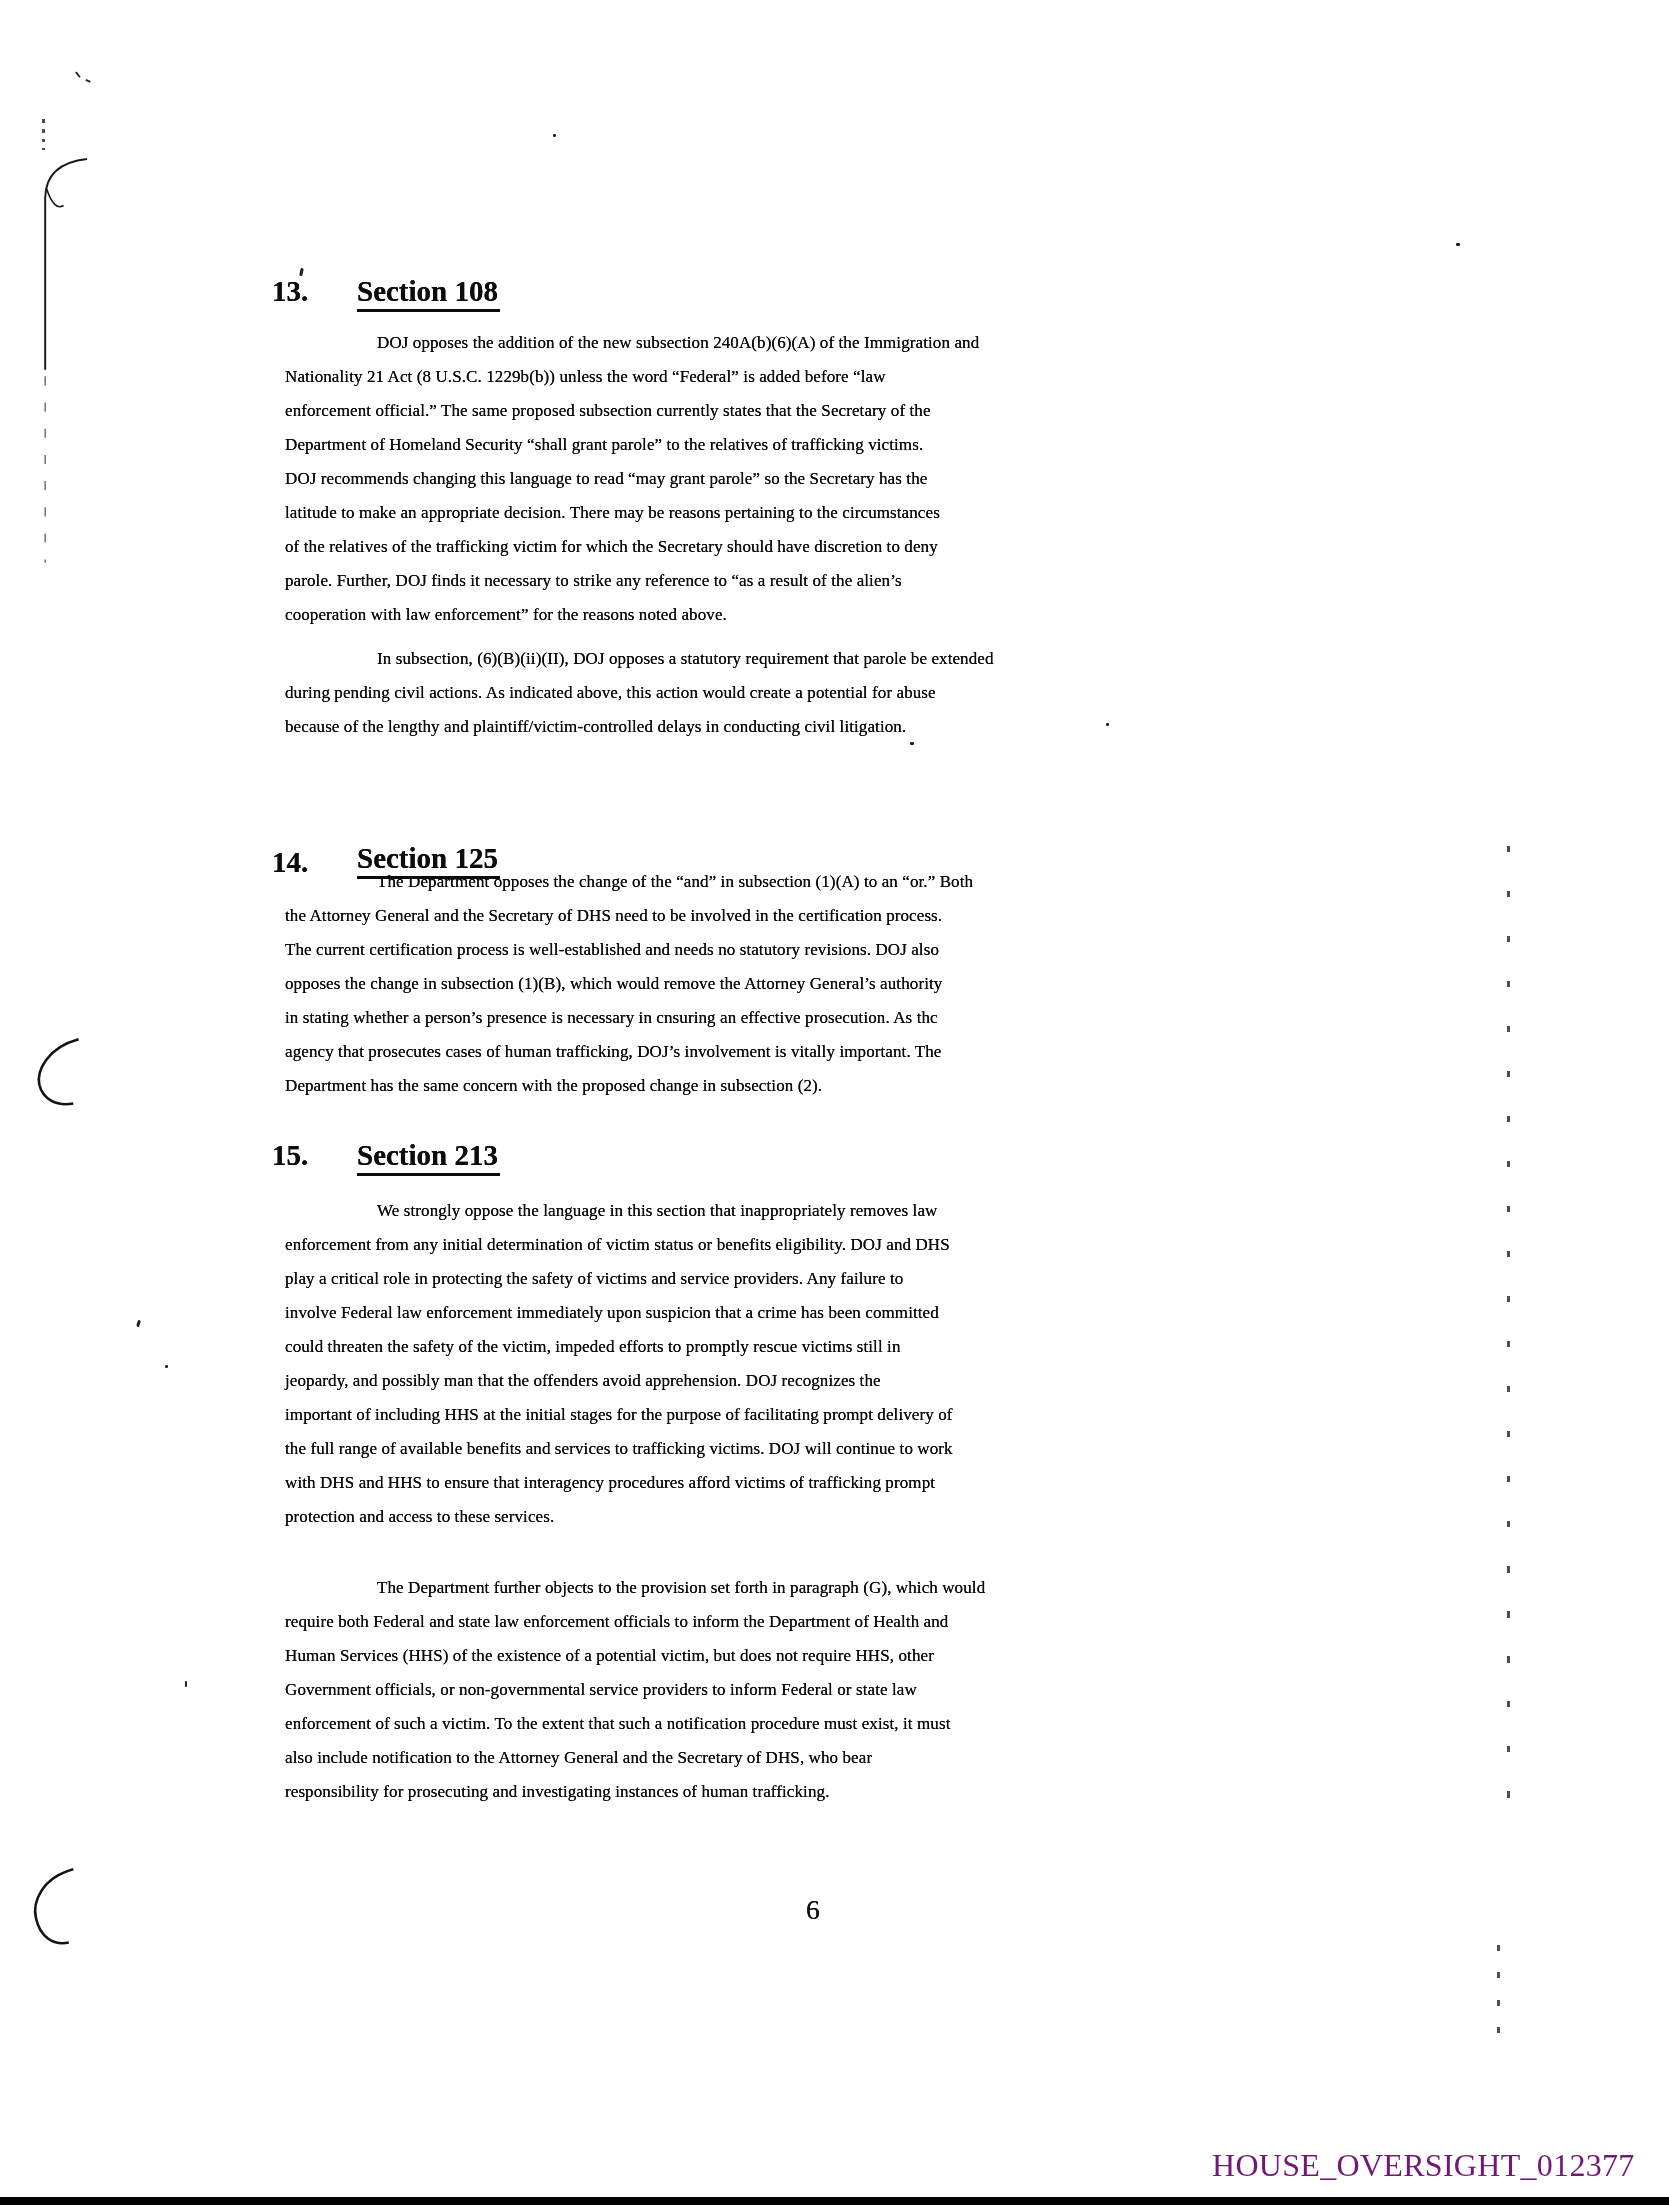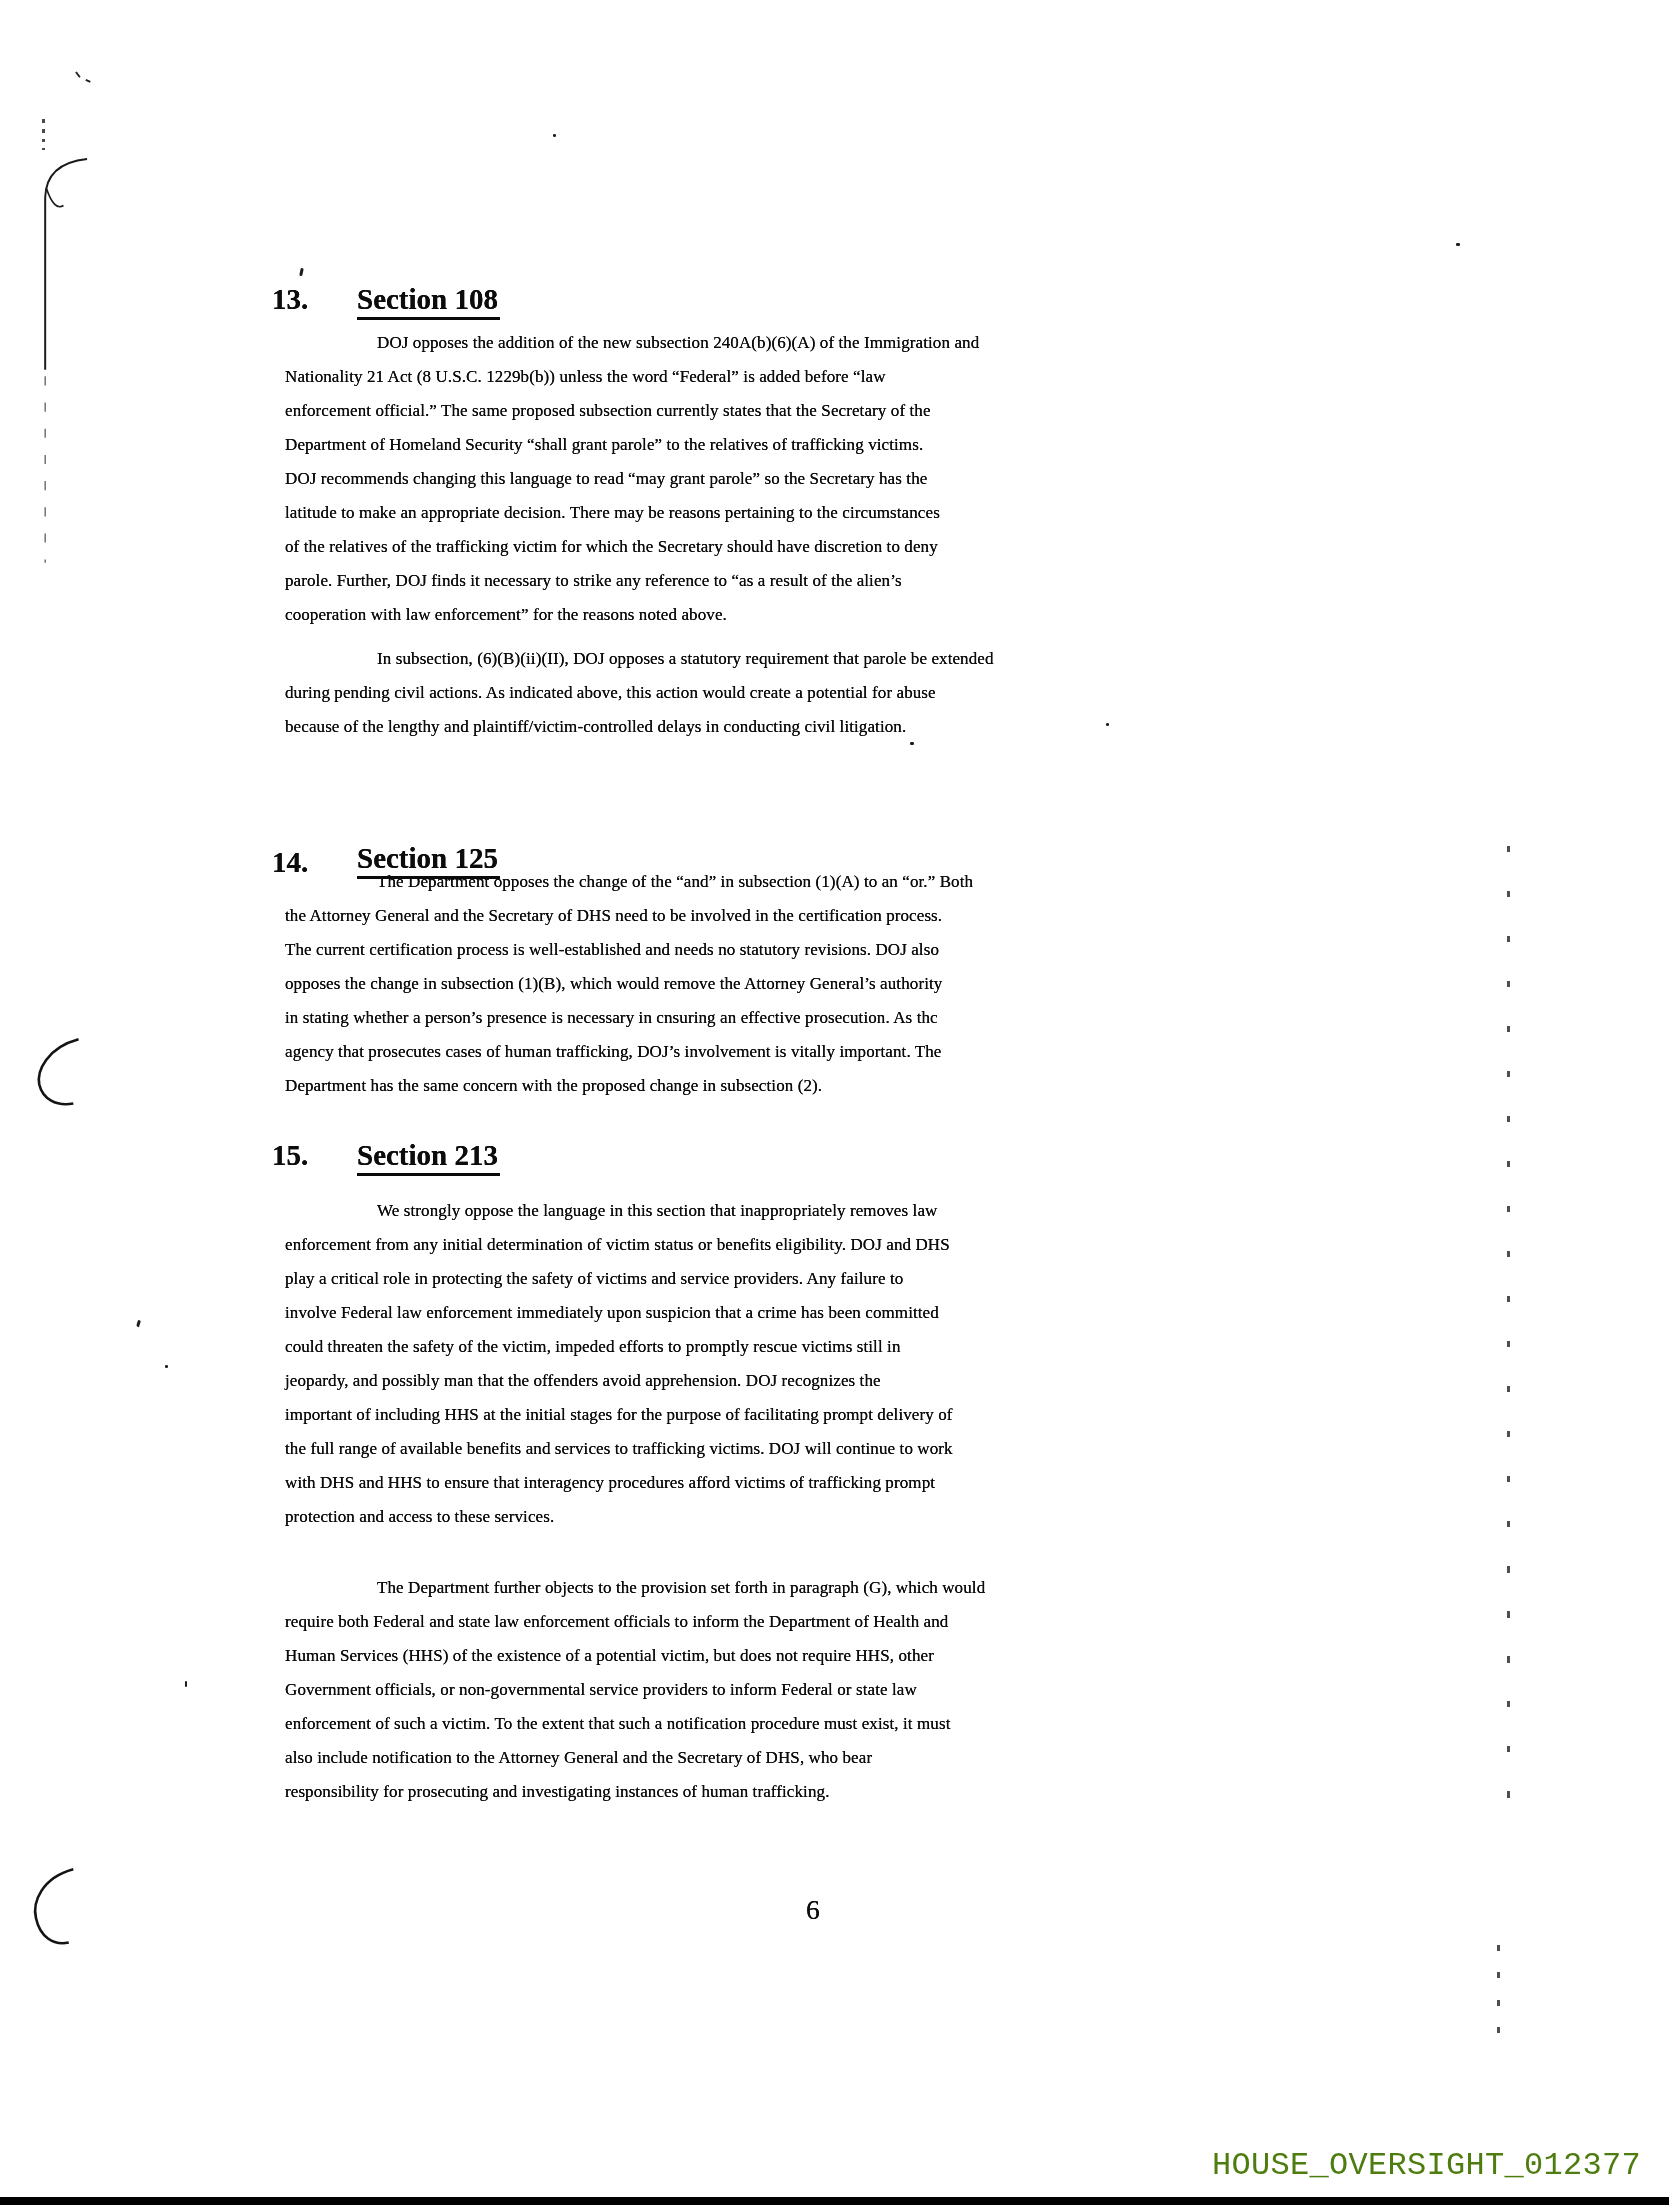--- a/index.html
+++ b/index.html
@@ -39,24 +39,24 @@
   }
   .page-number{
     position:absolute;
     left:806px;top:1894px;
     font-size:27.5px;
     text-shadow:0 0 0.4px currentColor;
   }
   .bates{
     position:absolute;
     left:1212px;top:2147px;
-    font-family:Liberation Mono, monospace;
+    font-family:Liberation Serif, serif;
     font-size:32px;
     letter-spacing:0.3px;
-    color:#4d7c0f;
+    color:#701a75;
   }
   .speck{position:absolute;background:#1e1e1e;border-radius:1.3px;pointer-events:none;}
   .dotcol{
     position:absolute;width:2.6px;pointer-events:none;opacity:.85;
   }
   #dots-left-top{left:42px;top:119px;height:31px;
     background:repeating-linear-gradient(180deg,#2a2a2a 0 3.9px,transparent 3.9px 9.8px);}
   #dots-right-1{left:1507px;top:846px;height:982px;
     background:repeating-linear-gradient(180deg,#2f2f2f 0 6.5px,transparent 6.5px 45px);}
   #dots-right-2{left:1497px;top:1945px;height:98px;
@@ -90,21 +90,21 @@
 
   <div class="speck" style="left:553px;top:134px;width:3.3px;height:3.3px;"></div>
   <div class="speck" style="left:1456px;top:243px;width:3.9px;height:3.3px;"></div>
   <div class="speck" style="left:300px;top:268px;width:2.6px;height:7.9px;transform:rotate(12deg);"></div>
   <div class="speck" style="left:910px;top:742px;width:3.9px;height:3.3px;"></div>
   <div class="speck" style="left:1106px;top:723px;width:3.3px;height:3.3px;"></div>
   <div class="speck" style="left:137px;top:1320px;width:3.3px;height:7.2px;border-radius:2px 2px 0.7px 2.6px;transform:rotate(18deg);"></div>
   <div class="speck" style="left:165px;top:1365px;width:2.6px;height:2.6px;"></div>
   <div class="speck" style="left:185px;top:1681px;width:2px;height:5.9px;"></div>
 
-  <div class="heading" style="top:283px;">
+  <div class="heading" style="top:275px;">
     <span class="num">13.</span>
     <span class="title">Section 108</span>
   </div>
   <div class="para" style="top:326px;">DOJ opposes the addition of the new subsection 240A(b)(6)(A) of the Immigration and
 Nationality 21 Act (8 U.S.C. 1229b(b)) unless the word “Federal” is added before “law
 enforcement official.”  The same proposed subsection currently states that the Secretary of the
 Department of Homeland Security “shall grant parole” to the relatives of trafficking victims.
 DOJ recommends changing this language to read “may grant parole” so the Secretary has the
 latitude to make an appropriate decision.  There may be reasons pertaining to the circumstances
 of the relatives of the trafficking victim for which the Secretary should have discretion to deny

